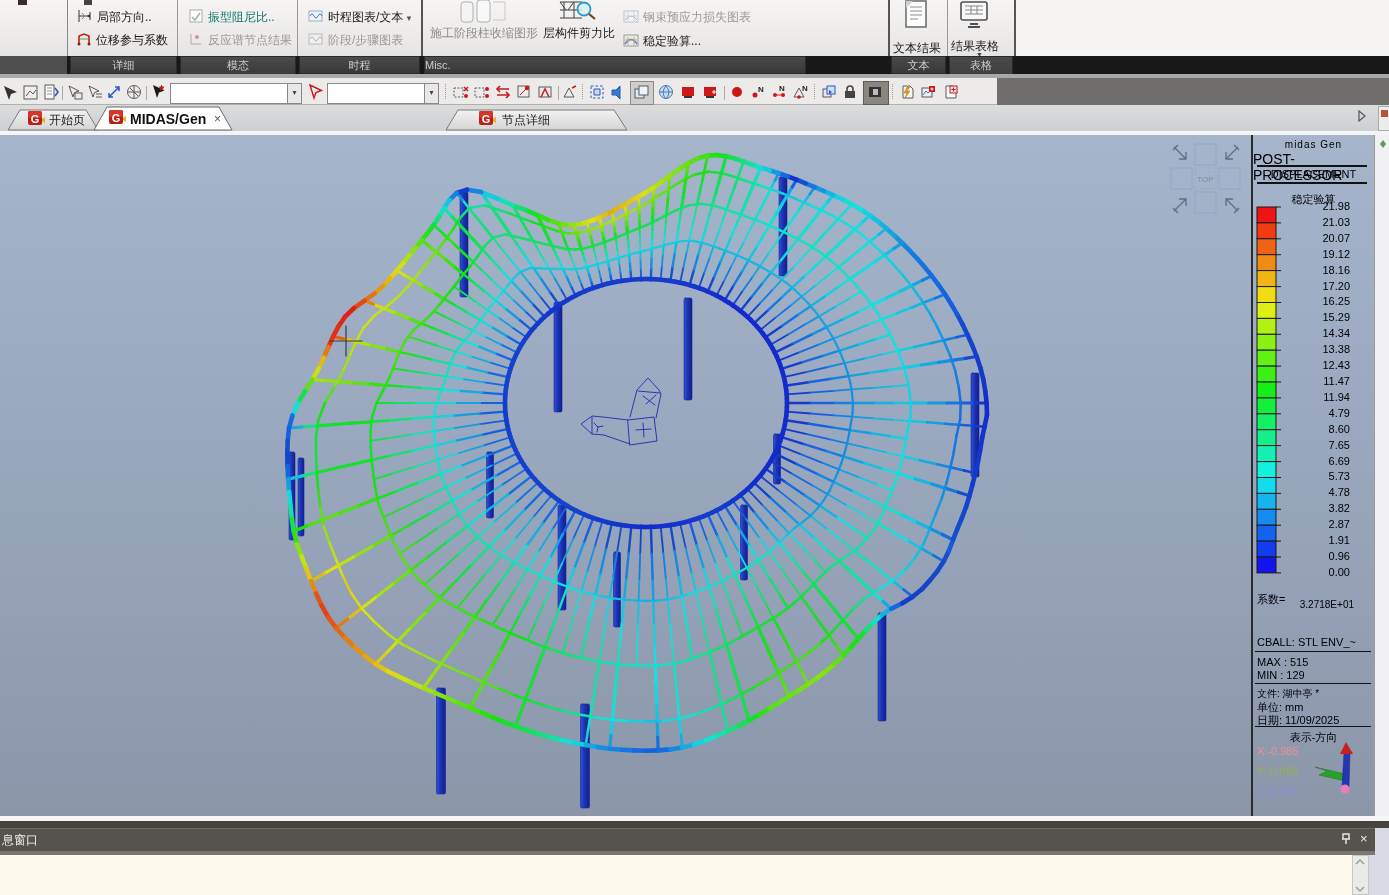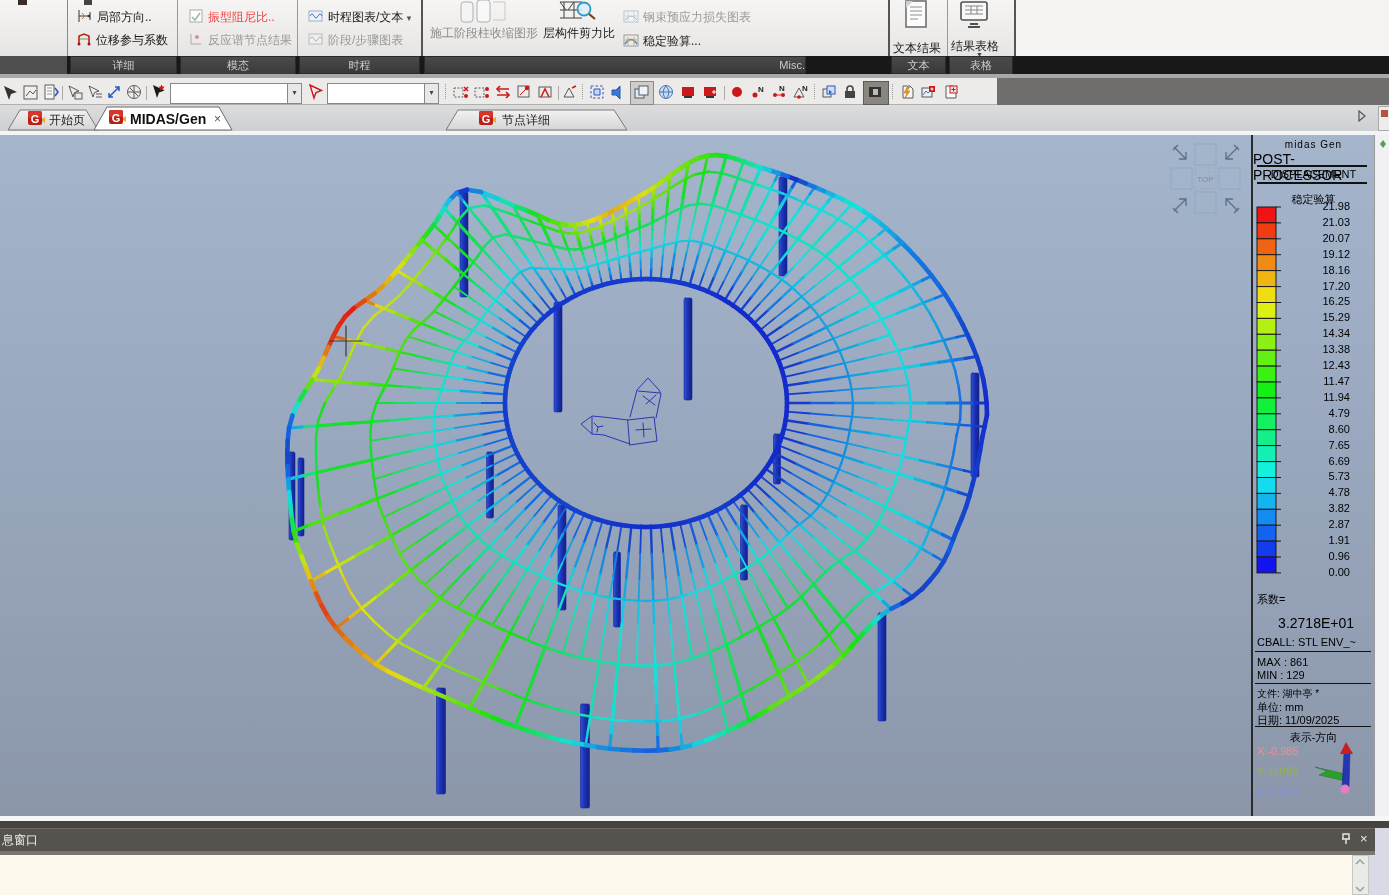--- a/index.html
+++ b/index.html
@@ -12,21 +12,21 @@
       <path d="M2 2 V14 M2 8 H13 M13 4 V12" stroke="#333" fill="none"></path>
       <path d="M10 8 l3-2 v4 z" fill="#333"></path>
       <path d="M5 5 l2 2 M5 11 l2-2" stroke="#d07020" fill="none"></path>
     </svg>局部方向..</div>
 <div style="position:absolute;left:76px;top:31px;white-space:nowrap;font:12px 'Liberation Sans',sans-serif;color:#1a1a1a"><svg width="16" height="16" viewBox="0 0 16 16" style="vertical-align:-3px;margin-right:4px">
       <path d="M3 13 V5 L8 3 L13 5 V13" stroke="#c02020" stroke-width="1.6" fill="none"></path>
       <path d="M4 8 h8" stroke="#70a030"></path>
       <circle cx="3" cy="13" r="1.5" fill="#a01818"></circle>
       <circle cx="13" cy="13" r="1.5" fill="#a01818"></circle>
     </svg>位移参与系数</div>
-<div style="position:absolute;left:188px;top:8px;white-space:nowrap;font:12px 'Liberation Sans',sans-serif;color:#ef4444"><svg width="16" height="16" viewBox="0 0 16 16" style="vertical-align:-3px;margin-right:4px">
+<div style="position:absolute;left:188px;top:8px;white-space:nowrap;font:12px 'Liberation Sans',sans-serif;color:#0f766e"><svg width="16" height="16" viewBox="0 0 16 16" style="vertical-align:-3px;margin-right:4px">
       <rect x="2" y="2" width="12" height="12" fill="#fff" stroke="#aaa"></rect>
       <path d="M4 9 l3 3 5-7" stroke="#9fb89f" stroke-width="1.6" fill="none"></path>
     </svg>振型阻尼比..</div>
 <div style="position:absolute;left:188px;top:31px;white-space:nowrap;font:12px 'Liberation Sans',sans-serif;color:#9a9a9a"><svg width="16" height="16" viewBox="0 0 16 16" style="vertical-align:-3px;margin-right:4px">
       <path d="M3 3 V13 H13" stroke="#aaa" fill="none"></path>
       <circle cx="9" cy="6" r="2" fill="#d89090"></circle>
     </svg>反应谱节点结果</div>
 <div style="position:absolute;left:308px;top:8px;white-space:nowrap;font:12px 'Liberation Sans',sans-serif;color:#1a1a1a"><svg width="16" height="16" viewBox="0 0 16 16" style="vertical-align:-3px;margin-right:4px">
       <rect x="1" y="3" width="13" height="10" fill="#eef2f8" stroke="#9ab0c8"></rect>
       <path d="M2 8 q2-4 4 0 t4 0 t4 0" stroke="#4878c0" fill="none"></path>
@@ -79,21 +79,21 @@
 <div class="abs" style="left:297px;top:0;width:1px;height:74px;background:#999"></div>
 <div class="abs" style="left:421px;top:0;width:2px;height:74px;background:#555"></div>
 <div class="abs" style="left:888px;top:0;width:2px;height:74px;background:#555"></div>
 <div class="abs" style="left:947px;top:0;width:1px;height:74px;background:#999"></div>
 <div class="abs" style="left:1014px;top:0;width:2px;height:74px;background:#555"></div>
 <div style="position:absolute;left:0;top:56px;width:1389px;height:18px;background:#181818"></div>
 <div style="position:absolute;left:0;top:56px;width:67px;height:18px;background:#4e4e4e"></div>
 <div style="position:absolute;left:70px;top:56px;width:107px;height:18px;background:linear-gradient(#4a4a4a,#383838);border:1px solid #2a2a2a;box-sizing:border-box;color:#cdcdcd;font:11px 'Liberation Sans',sans-serif;text-align:center;line-height:17px">详细</div>
 <div style="position:absolute;left:180px;top:56px;width:116px;height:22px;background:linear-gradient(#4a4a4a,#383838);border:1px solid #2a2a2a;box-sizing:border-box;color:#cdcdcd;font:11px 'Liberation Sans',sans-serif;text-align:center;line-height:17px">模态</div>
 <div style="position:absolute;left:299px;top:56px;width:121px;height:18px;background:linear-gradient(#4a4a4a,#383838);border:1px solid #2a2a2a;box-sizing:border-box;color:#cdcdcd;font:11px 'Liberation Sans',sans-serif;text-align:center;line-height:17px">时程</div>
-<div style="position:absolute;left:424px;top:56px;width:382px;height:18px;background:linear-gradient(#4a4a4a,#383838);border:1px solid #2a2a2a;box-sizing:border-box;color:#cdcdcd;font:11px 'Liberation Sans',sans-serif;text-align:right;line-height:17px">Misc.</div>
+<div style="position:absolute;left:424px;top:56px;width:382px;height:18px;background:linear-gradient(#4a4a4a,#383838);border:1px solid #2a2a2a;box-sizing:border-box;color:#cdcdcd;font:11px 'Liberation Sans',sans-serif;text-align:left;line-height:17px">Misc.</div>
 <div style="position:absolute;left:891px;top:56px;width:55px;height:18px;background:linear-gradient(#4a4a4a,#383838);border:1px solid #2a2a2a;box-sizing:border-box;color:#cdcdcd;font:11px 'Liberation Sans',sans-serif;text-align:center;line-height:17px">文本</div>
 <div style="position:absolute;left:949px;top:56px;width:64px;height:30px;background:linear-gradient(#4a4a4a,#383838);border:1px solid #2a2a2a;box-sizing:border-box;color:#cdcdcd;font:11px 'Liberation Sans',sans-serif;text-align:center;line-height:17px">表格</div>
 <div class="abs" style="left:0;top:74px;width:1389px;height:4px;background:#aaa8a6"></div>
 
 <div class="abs" style="left:0;top:78px;width:1389px;height:26px;background:#edebe9;border-bottom:1px solid #b2b0ae"></div>
 <div class="abs" style="left:997px;top:78px;width:392px;height:27px;background:#6f6e6c"></div>
 <svg width="18" height="18" viewBox="0 0 18 18" style="position:absolute;left:2px;top:84px">
     <path d="M2 2 l5 14 2-6 6-2 z" fill="#333"></path>
   </svg>
 <svg width="18" height="18" viewBox="0 0 18 18" style="position:absolute;left:22px;top:84px">
@@ -1989,24 +1989,24 @@
     <div style="position:absolute;right:24px;top:304px;font:11px 'Liberation Sans',sans-serif;color:#000">7.65</div>
     <div style="position:absolute;right:24px;top:320px;font:11px 'Liberation Sans',sans-serif;color:#000">6.69</div>
     <div style="position:absolute;right:24px;top:335px;font:11px 'Liberation Sans',sans-serif;color:#000">5.73</div>
     <div style="position:absolute;right:24px;top:351px;font:11px 'Liberation Sans',sans-serif;color:#000">4.78</div>
     <div style="position:absolute;right:24px;top:367px;font:11px 'Liberation Sans',sans-serif;color:#000">3.82</div>
     <div style="position:absolute;right:24px;top:383px;font:11px 'Liberation Sans',sans-serif;color:#000">2.87</div>
     <div style="position:absolute;right:24px;top:399px;font:11px 'Liberation Sans',sans-serif;color:#000">1.91</div>
     <div style="position:absolute;right:24px;top:415px;font:11px 'Liberation Sans',sans-serif;color:#000">0.96</div>
     <div style="position:absolute;right:24px;top:431px;font:11px 'Liberation Sans',sans-serif;color:#000">0.00</div>
  <div style="position:absolute;left:4px;top:457px;font-size:11px;color:#000">系数=</div>
- <div style="position:absolute;right:20px;top:480px;font-size:14px;color:#000">3.2718E+01</div>
+ <div style="position:absolute;right:20px;top:464px;font-size:10px;color:#000">3.2718E+01</div>
  <div style="position:absolute;left:4px;top:501px;font-size:11px;color:#000">CBALL: STL ENV_~</div>
  <div style="position:absolute;left:2px;top:516px;width:116px;height:1px;background:#111"></div>
- <div style="position:absolute;left:4px;top:521px;font-size:11px;color:#000">MAX : 861</div>
+ <div style="position:absolute;left:4px;top:521px;font-size:11px;color:#000">MAX : 515</div>
  <div style="position:absolute;left:4px;top:534px;font-size:11px;color:#000">MIN : 129</div>
  <div style="position:absolute;left:2px;top:548px;width:116px;height:1px;background:#111"></div>
  <div style="position:absolute;left:4px;top:552px;font-size:10px;color:#000">文件: 湖中亭 *</div>
  <div style="position:absolute;left:4px;top:565px;font-size:11px;color:#000">单位: mm</div>
  <div style="position:absolute;left:4px;top:578px;font-size:11px;color:#000">日期: 11/09/2025</div>
  <div style="position:absolute;left:2px;top:591px;width:116px;height:1px;background:#111"></div>
  <div style="position:absolute;left:0;top:595px;width:100%;text-align:center;font-size:11px;color:#000">表示-方向</div>
  <div style="position:absolute;left:4px;top:610px;font-size:11px;color:#f09090">X:-0.985</div>
  <div style="position:absolute;left:4px;top:630px;font-size:11px;color:#9ab050">Y:-0.095</div>
  <div style="position:absolute;left:4px;top:650px;font-size:11px;color:#8890d8">Z: 0.819</div>

